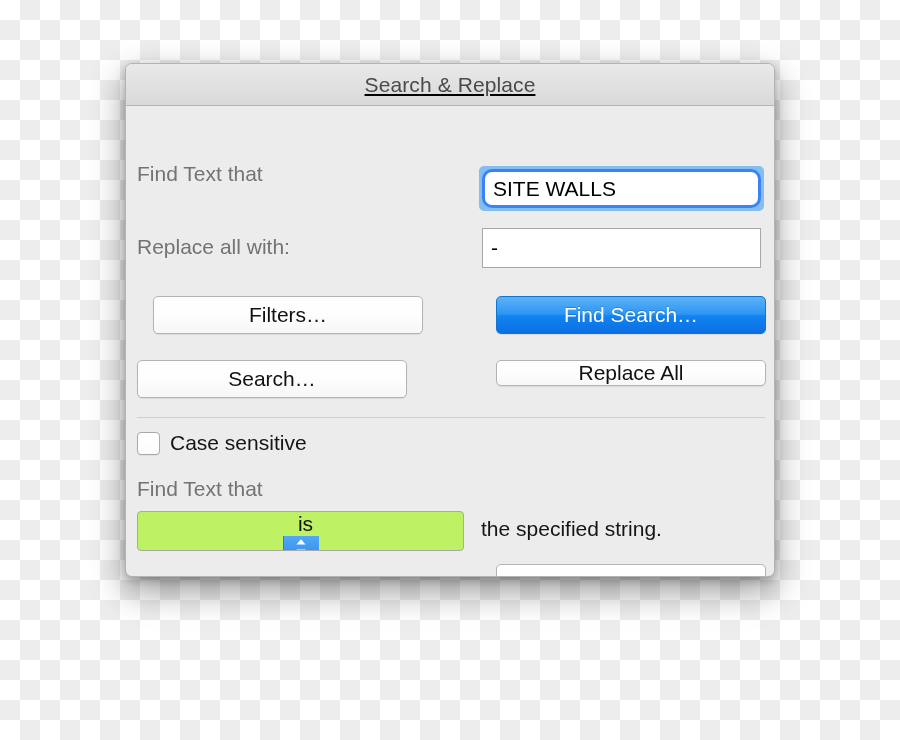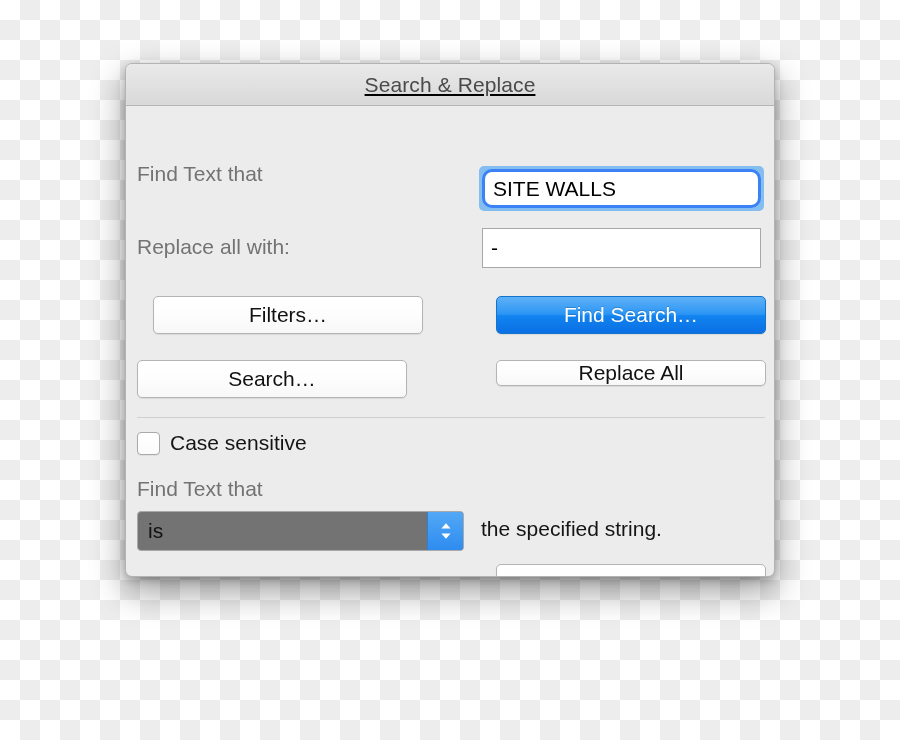--- a/index.html
+++ b/index.html
@@ -186,26 +186,27 @@
 
   
   #popup {
     position: absolute;
     left: 11px;
     top: 405px;
     width: 327px;
     height: 40px;
     border: 1px solid #a9a9a9;
     border-radius: 4px;
-    background: #737373;
+    background: #bef264;
     box-sizing: border-box;
     display: flex;
     align-items: center;
     cursor: default;
     overflow: hidden;
+    flex-direction: column;
   }
   #popup-value {
     flex: 1;
     padding-left: 10px;
     font-size: 21px;
     color: #111;
   }
   #popup-arrows {
     width: 36px;
     height: 100%;

